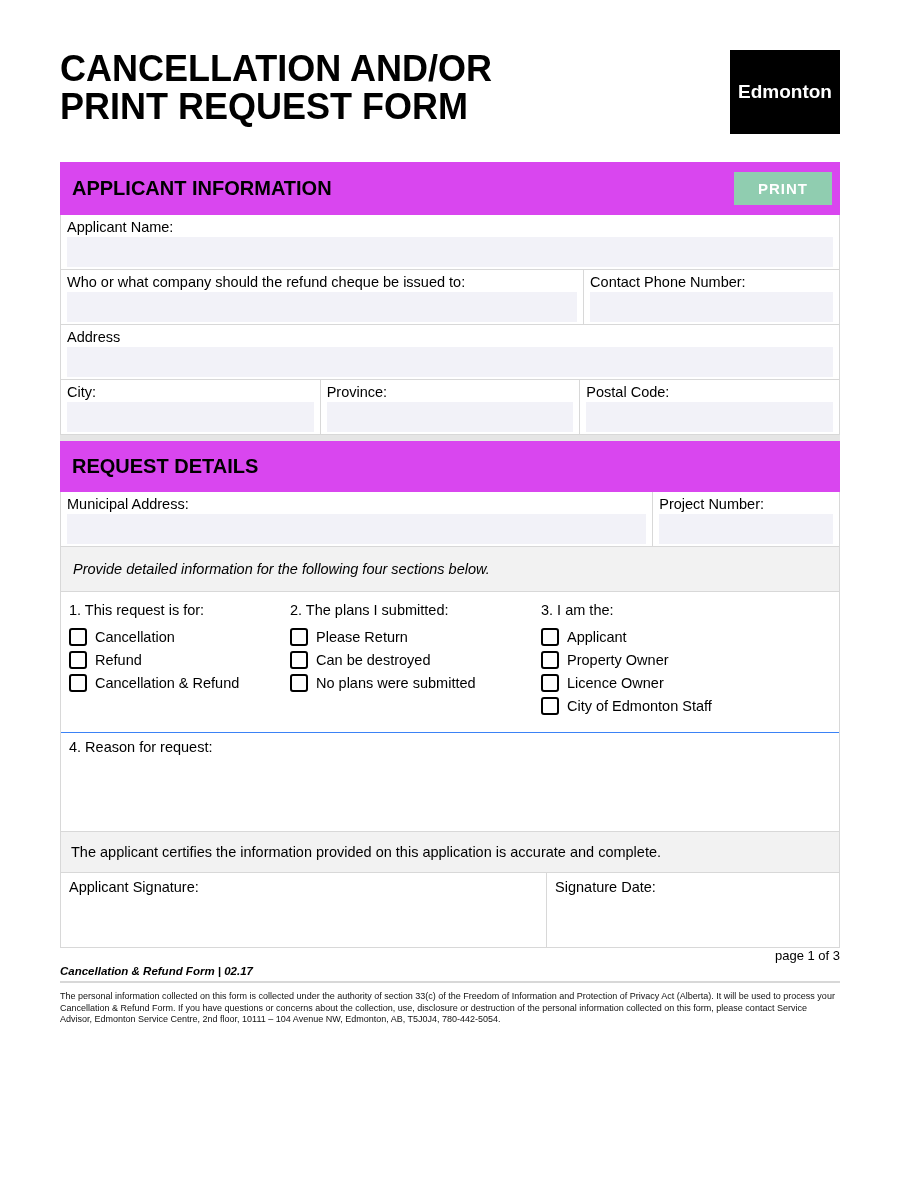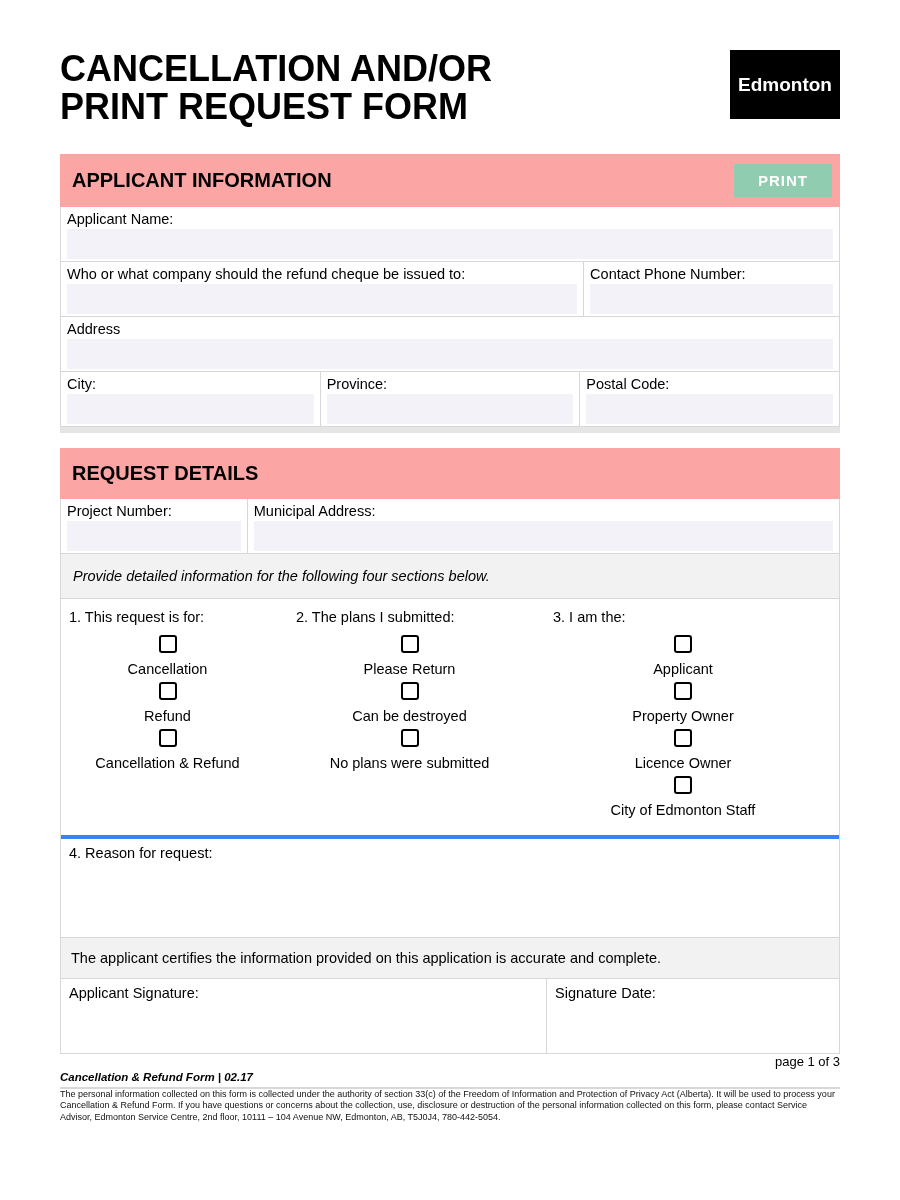--- a/index.html
+++ b/index.html
@@ -7,49 +7,49 @@
     font-family: "Arial Narrow", Arial, "Helvetica Neue", sans-serif;
     font-stretch: condensed;
     background: #fff;
     width: 900px;
     height: 1200px;
     padding: 50px 60px 30px 60px;
     color: #000;
   }
   .header-row { display: flex; justify-content: space-between; align-items: flex-start; margin-bottom: 28px; }
   .title { font-size: 36px; font-weight: 900; letter-spacing: 0px; line-height: 1.05; font-stretch: condensed; }
-  .logo { width: 110px; height: 69px; background: #000; color: #fff; display: flex; align-items: center; justify-content: center; font-size: 19px; font-weight: 700; }
-  .section-header { background: #fca5a5; padding: 10px 12px; font-size: 20px; font-weight: 900; display: flex; justify-content: space-between; align-items: center; margin-top: 15px; }
+  .logo { width: 110px; height: 84px; background: #000; color: #fff; display: flex; align-items: center; justify-content: center; font-size: 19px; font-weight: 700; }
+  .section-header { background: #d946ef; padding: 10px 12px; font-size: 20px; font-weight: 900; display: flex; justify-content: space-between; align-items: center; }
   .print-btn { background: #90cdb0; color: #fff; font-weight: 700; letter-spacing: 1px; padding: 8px 24px; border: none; font-size: 15px; font-family: inherit; cursor: pointer; margin-right: -4px; }
   .border-box { border: 1px solid #d8d8d8; border-top: none; }
   .field-row { display: flex; align-items: center; }
   .field-cell { flex: 1; border-right: 1px solid #d8d8d8; border-bottom: 1px solid #d8d8d8; padding: 4px 6px 2px 6px; }
   .field-cell:last-child { border-right: none; }
   .field-cell.noborderbot { border-bottom: none; }
   .field-label { font-size: 14.5px; }
   .input-box { background: #f2f2f8; height: 30px; margin-top: 2px; border: none; width: 100%; }
   .instruction { font-style: italic; font-size: 14.5px; padding: 14px 12px; background: #f2f2f2; border-bottom: 1px solid #d8d8d8; }
-  .checkbox-columns { display: flex; gap: 12px; padding: 10px 8px 12px 8px; }
+  .checkbox-columns { display: flex; gap: 6px; padding: 10px 8px 12px 8px; }
   .check-col { padding-right: 18px; }
   .check-col.col1 { width: 215px; }
   .check-col.col2 { width: 245px; }
   .check-col.col3 { flex: 1; }
   .col-title { font-size: 14.5px; margin-bottom: 10px; }
-  .check-item { display: flex; align-items: center; gap: 8px; margin: 5px 0; font-size: 14.5px; flex-direction: column; }
+  .check-item { display: flex; align-items: center; gap: 8px; margin: 5px 0; font-size: 14.5px; }
   .checkbox { width: 18px; height: 18px; border: 2px solid #000; border-radius: 3px; flex-shrink: 0; cursor: pointer; }
-  .reason-cell { border-top: 4px solid #3b82f6; padding: 6px 8px 4px 8px; }
+  .reason-cell { border-top: 1px solid #3b82f6; padding: 6px 8px 4px 8px; }
   .cert-row { background: #f2f2f2; padding: 12px 10px; font-size: 14.5px; border-top: 1px solid #d8d8d8; border-bottom: 1px solid #d8d8d8; }
   .sig-row { display: flex; }
   .sig-cell { padding: 6px 8px 4px 8px; }
   .sig-cell.left { flex: 1.7; border-right: 1px solid #d8d8d8; }
   .sig-cell.right { flex: 1; }
   .blank-area { height: 48px; }
   .page-num { text-align: right; font-size: 13px; }
   .footer-title { font-style: italic; font-weight: 700; font-size: 11.5px; border-bottom: 2px solid #d8d8d8; padding-bottom: 4px; margin-top: 2px; }
-  .footer-text { font-size: 9px; line-height: 1.3; color: #111; }
+  .footer-text { font-size: 9px; line-height: 1.3; margin-top: 8px; color: #111; }
   .grey-bar { background: #e5e5e5; height: 6px; }
 </style>
 </head>
 <body>
 
 <div class="header-row">
   <div class="title">
     <div>CANCELLATION AND/OR</div>
     <div>PRINT REQUEST FORM</div>
   </div>
@@ -99,26 +99,26 @@
   </div>
 </div>
 
 <div class="grey-bar"></div>
 
 <div class="section-header" style="padding:14px 12px">
   <span>REQUEST DETAILS</span>
 </div>
 <div class="border-box">
   <div class="field-row">
+    <div class="field-cell" style="flex:2">
+      <div class="field-label">Municipal Address:</div>
+      <div class="input-box"></div>
+    </div>
     <div class="field-cell" style="flex:0.6">
       <div class="field-label">Project Number:</div>
-      <div class="input-box"></div>
-    </div>
-    <div class="field-cell" style="flex:2">
-      <div class="field-label">Municipal Address:</div>
       <div class="input-box"></div>
     </div>
   </div>
   <div class="instruction">Provide detailed information for the following  four sections below.</div>
 
   <div class="checkbox-columns">
     <div class="check-col col1">
       <div class="col-title">1. This request is for:</div>
       <div class="check-item">
           <div class="checkbox"></div>

